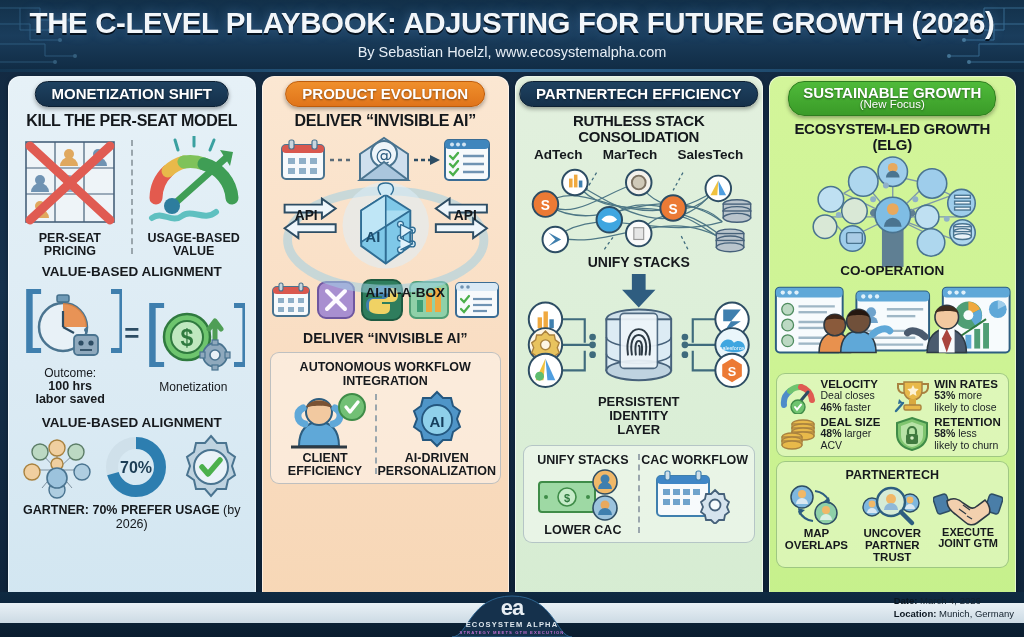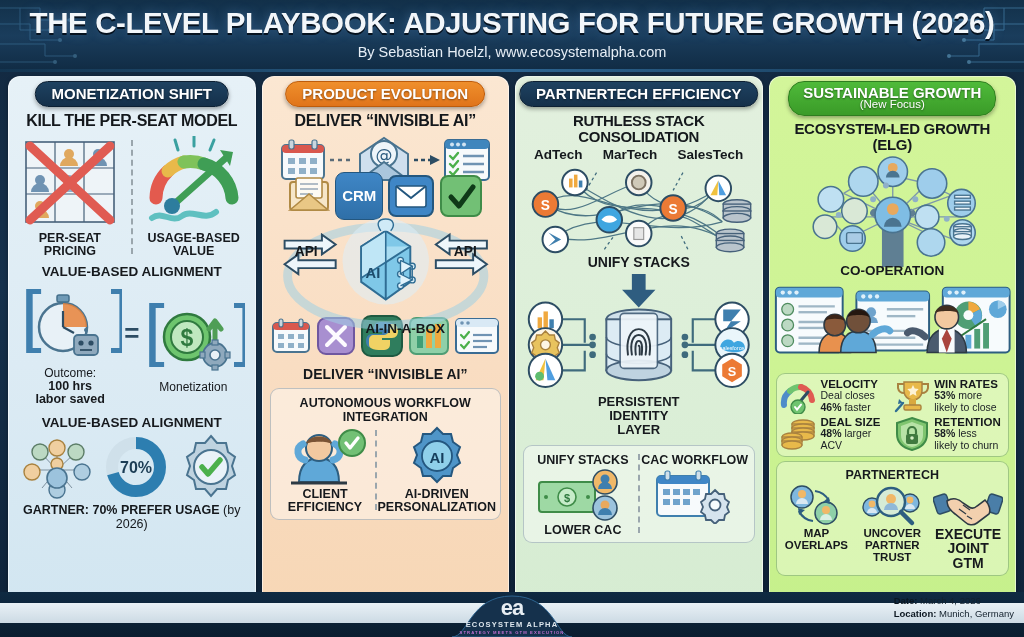--- a/index.html
+++ b/index.html
@@ -341,44 +341,20 @@
               <path d="M8 36 l3 3 5 -6"></path>
           </g>
           <g stroke="#6f93b3" stroke-width="2.4">
               <line x1="21" y1="20" x2="42" y2="20"></line>
               <line x1="21" y1="28" x2="42" y2="28"></line>
               <line x1="21" y1="36" x2="42" y2="36"></line>
             </g>
         </svg>
       </div>
 
-      <div style="display:flex;align-items:center;justify-content:center;gap:4px;margin-top:-12px;">
-        <svg width="44" height="40" viewBox="0 0 44 40">
-          <rect x="3" y="6" width="38" height="28" rx="3" fill="#f6e6c8" stroke="#b08a45" stroke-width="2"></rect>
-          <rect x="9" y="2" width="26" height="20" rx="2" fill="#fdfaf3" stroke="#b08a45" stroke-width="1.6"></rect>
-          <g stroke="#b0bcc6" stroke-width="1.8">
-              <line x1="13" y1="8" x2="31" y2="8"></line>
-              <line x1="13" y1="13" x2="31" y2="13"></line>
-              <line x1="13" y1="18" x2="26" y2="18"></line>
-            </g>
-          <path d="M3 34 L22 18 L41 34 Z" fill="#e9c785" stroke="#b08a45" stroke-width="1.6"></path>
-        </svg>
-        <div style="width:48px;height:48px;border-radius:9px;background:linear-gradient(180deg,#3f86c6,#2f6fa8);border:1.5px solid #24577f;display:flex;align-items:center;justify-content:center;color:#fff;font-weight:bold;font-size:15px;">
-          <span>CRM</span>
-        </div>
-        <svg width="48" height="48" viewBox="0 0 48 48">
-          <rect x="2" y="4" width="44" height="40" rx="7" fill="#3f86c6" stroke="#24577f" stroke-width="2"></rect>
-          <rect x="9" y="14" width="30" height="21" rx="2" fill="#fff" stroke="#24577f" stroke-width="1.6"></rect>
-          <path d="M9 14 L24 26 L39 14" fill="none" stroke="#24577f" stroke-width="2"></path>
-        </svg>
-        <svg width="44" height="48" viewBox="0 0 44 48">
-          <rect x="2" y="4" width="40" height="40" rx="7" fill="#72c075" stroke="#3f8c48" stroke-width="2"></rect>
-          <path d="M12 25 l8 9 14 -19" stroke="#0f3a18" stroke-width="5" fill="none" stroke-linecap="round" stroke-linejoin="round"></path>
-        </svg>
-      </div>
 
       <div style="position:relative;height:118px;margin-top:-4px;">
         <svg width="100%" height="118" viewBox="0 0 250 118">
           <ellipse cx="125" cy="60" rx="100" ry="50" fill="none" stroke="#9fd0e4" stroke-width="9" opacity=".55"></ellipse>
           <circle cx="125" cy="45" r="44" fill="#ddeffa" opacity=".55"></circle>
           <path d="M100 30 L125 14 L150 30 L150 66 L125 84 L100 66 Z" fill="#7fc8e8" stroke="#2f6d94" stroke-width="2"></path>
           <path d="M100 30 L125 46 L150 30" fill="#a9ddf2" stroke="#2f6d94" stroke-width="2"></path>
           <path d="M125 46 L125 84" stroke="#2f6d94" stroke-width="2"></path>
           <path d="M100 30 L125 14 L125 46 L100 62 Z" fill="#bfe6f6" stroke="#2f6d94" stroke-width="1.6"></path>
           <text x="112" y="62" font-size="15" font-weight="bold" fill="#1d4d6d" text-anchor="middle" font-family="Liberation Sans, sans-serif">AI</text>
@@ -932,21 +908,21 @@
             <svg width="70" height="44" viewBox="0 0 70 44">
               <rect x="2" y="12" width="14" height="18" rx="3" fill="#4a7ea8" stroke="#2d4d64" stroke-width="1.5" transform="rotate(-18 9 21)"></rect>
               <rect x="54" y="12" width="14" height="18" rx="3" fill="#4a7ea8" stroke="#2d4d64" stroke-width="1.5" transform="rotate(18 61 21)"></rect>
               <path d="M14 18 c6-4 12-2 16 2 l6 4 c3 2 6 1 8-1 l8-6 c4 4 6 10 4 14 l-12 9 c-4 3-9 2-12-1 l-10-8 c-4-3-8-7-8-13z" fill="#f2d0ae" stroke="#2d3a44" stroke-width="1.6"></path>
               <g stroke="#2d3a44" stroke-width="1.2" fill="none">
                 <path d="M26 26 l7 5"></path>
                   <path d="M30 22 l7 5"></path>
                   <path d="M34 33 l5 3"></path>
               </g>
             </svg>
-            <div class="cap" style="font-size:14px;">EXECUTE<br>JOINT GTM</div>
+            <div class="cap" style="font-size:11px;">EXECUTE<br>JOINT GTM</div>
           </div>
         </div>
       </div>
     </div>
 
   </div>
 
   <div class="footer">
     <div class="foot-sheet"></div>
     <svg class="foot-badge" viewBox="0 0 128 45">

